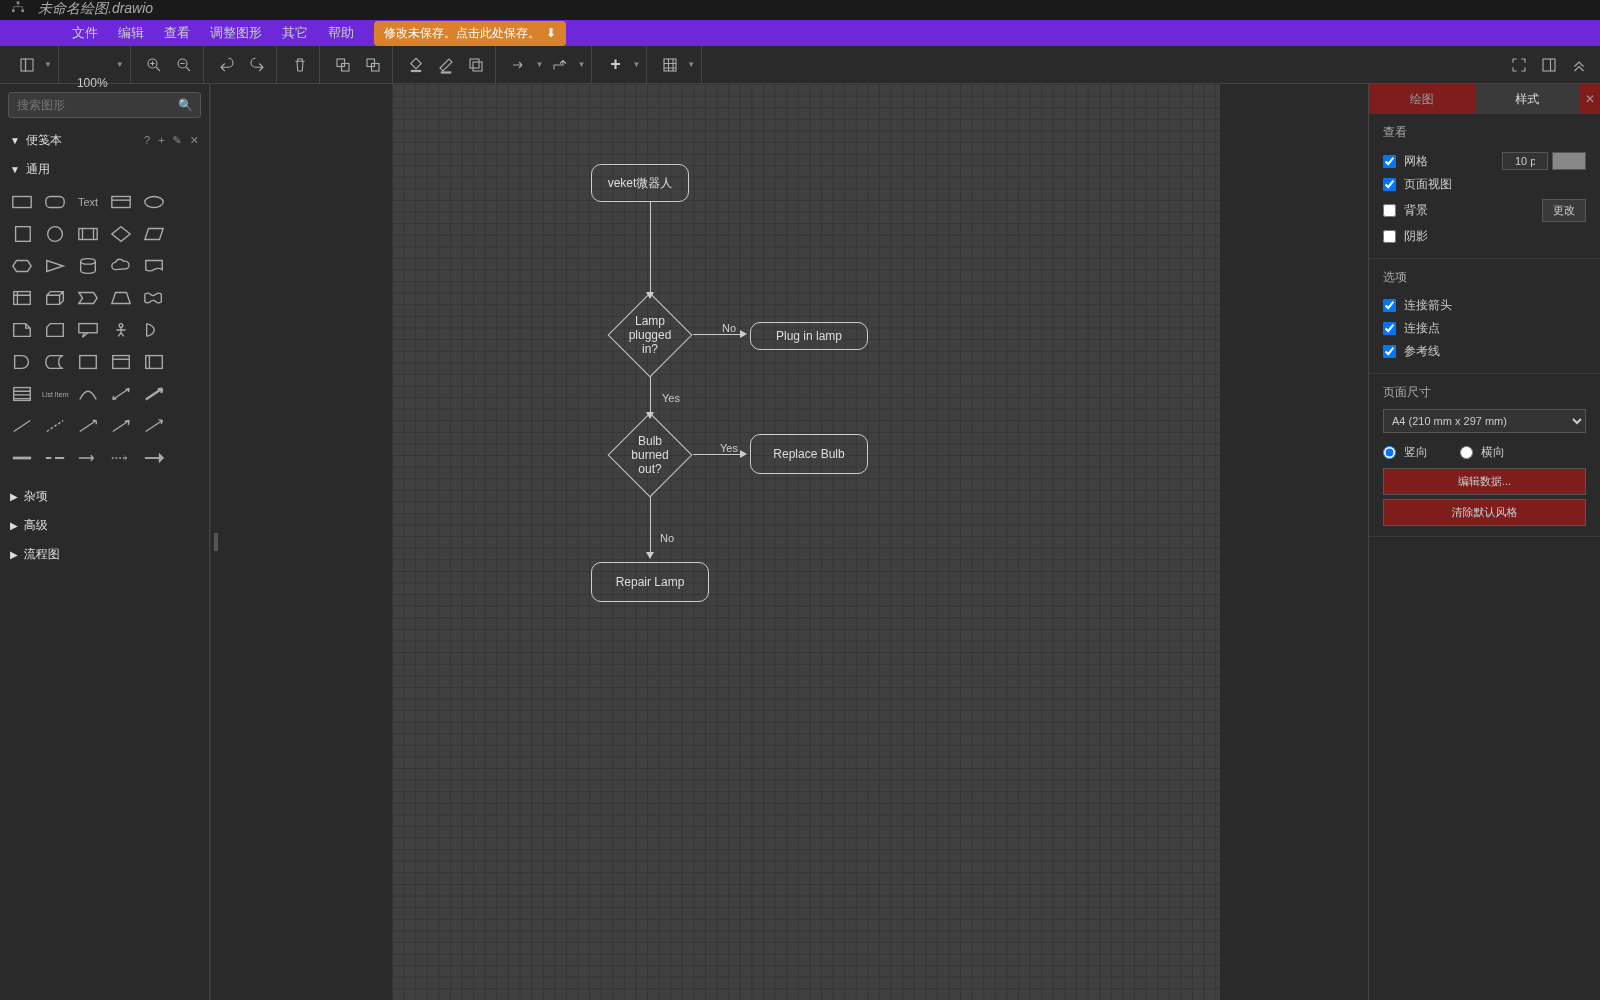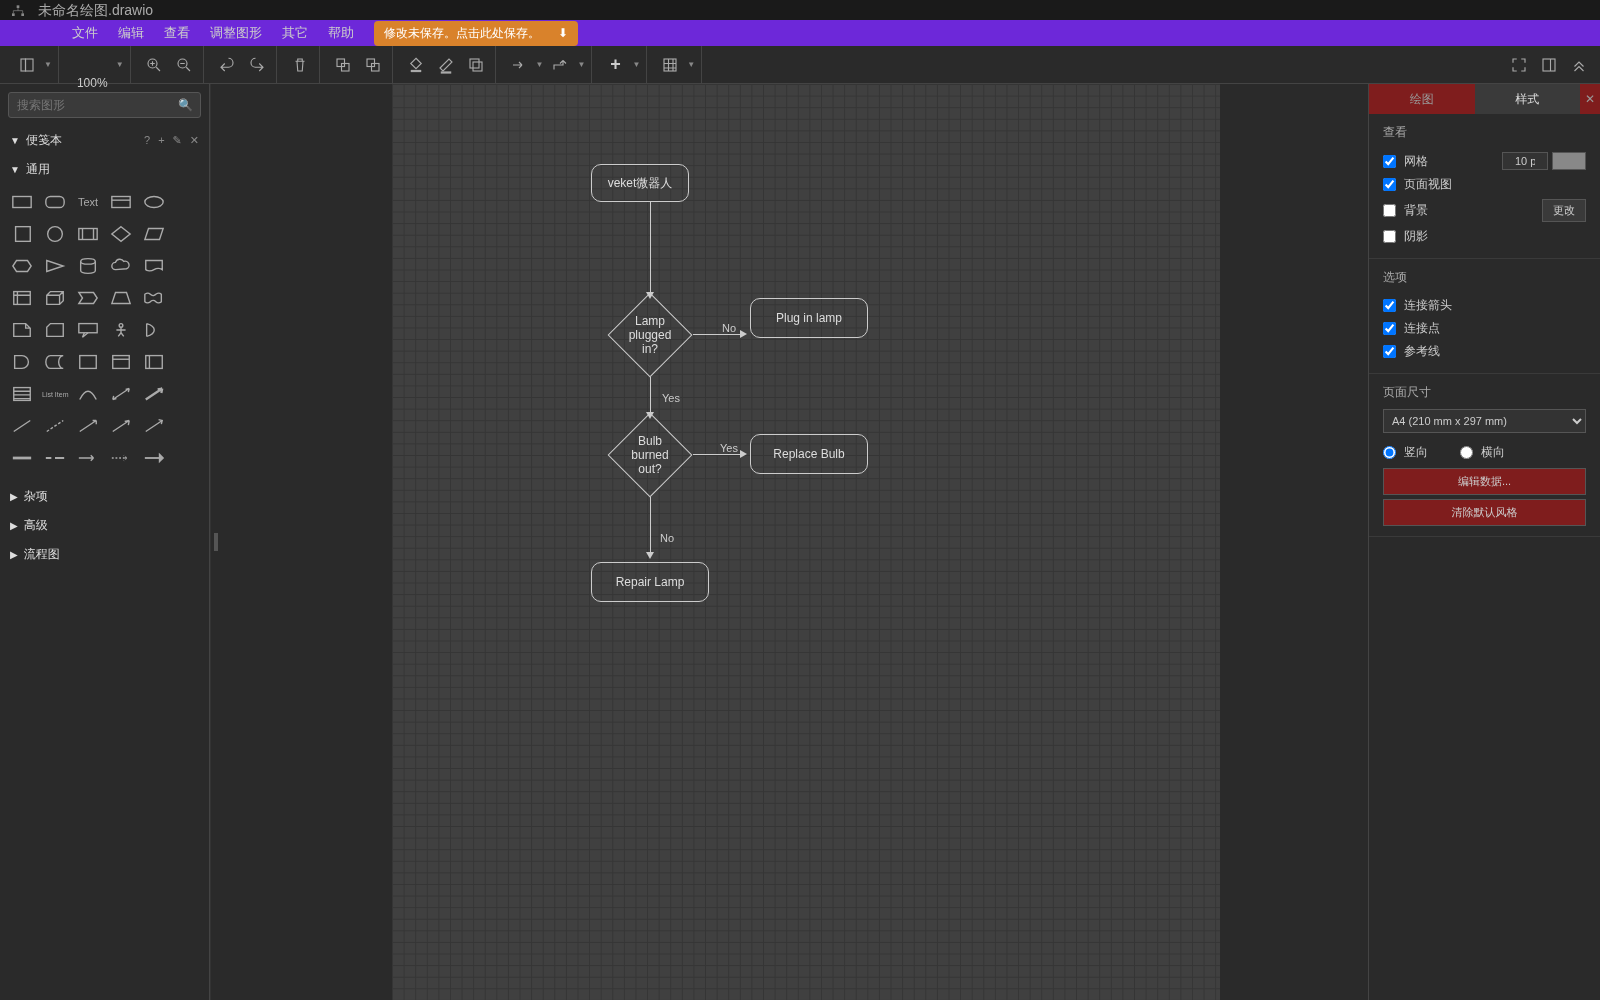--- a/index.html
+++ b/index.html
@@ -1,24 +1,24 @@
 <!DOCTYPE html>
 <html><head>
 <meta charset="utf-8">
 <style>
 * { margin: 0; padding: 0; box-sizing: border-box; font-family: -apple-system, Arial, sans-serif; }
 body { background: #1a1a1a; color: #ccc; width: 1600px; height: 1000px; overflow: hidden; font-size: 12px; }
 
-.titlebar { height: 20px; display: flex; align-items: flex-end; padding: 0 10px; background: #1a1a1a; }
+.titlebar { height: 20px; display: flex; align-items: flex-start; padding: 0 10px; background: #1a1a1a; font-style: italic; }
 .titlebar .logo { width: 16px; height: 16px; margin-right: 12px; }
 .titlebar .title { color: #aaa; font-size: 14px; }
 
 .menubar { height: 26px; display: flex; align-items: center; padding: 0 10px 0 62px; background: #6d28d9; font-size: 13px; }
 .menubar .menuitem { padding: 4px 10px; cursor: pointer; color: #ccc; }
-.save-banner { background: #d9822b; color: #fff; padding: 4px 10px; border-radius: 4px; font-size: 12px; margin-left: 10px; display: flex; align-items: center; gap: 18px; }
+.save-banner { background: #d9822b; color: #fff; padding: 4px 10px; border-radius: 4px; font-size: 12px; margin-left: 10px; display: flex; align-items: center; gap: 6px; }
 
 .toolbar { height: 38px; background: #2a2a2a; border-bottom: 1px solid #444; display: flex; align-items: center; padding: 0 8px; gap: 4px; position: relative; }
 .tool-group { display: flex; align-items: center; border-right: 1px solid #444; padding: 0 6px; height: 100%; gap: 4px; }
 .tool-btn { width: 26px; height: 26px; display: flex; align-items: center; justify-content: center; cursor: pointer; border-radius: 3px; color: #ccc; }
 .tool-btn.dim { color: #666; }
 .zoom-select { background: transparent; color: #ccc; border: none; padding: 4px 16px 4px 8px; font-size: 12px; cursor: pointer; margin-top: 36px; }
 .right-tools { position: absolute; right: 8px; display: flex; gap: 4px; }
 
 .main-layout { display: flex; height: calc(1000px - 84px); }
 
@@ -530,21 +530,21 @@
       <span>veket微器人</span>
     </div>
 
     <div class="node diamond" style="left:400px;top:221px;width:60px;height:60px">
       <div class="dtext">
         <span>Lamp</span><br>
         <span>plugged in?</span>
       </div>
     </div>
 
-    <div class="node" style="left:530px;top:214px;width:118px;height:40px">
+    <div class="node" style="left:530px;top:238px;width:118px;height:28px">
       <span>Plug in lamp</span>
     </div>
 
     <div class="node diamond" style="left:400px;top:341px;width:60px;height:60px">
       <div class="dtext">
         <span>Bulb</span><br>
         <span>burned out?</span>
       </div>
     </div>
 

